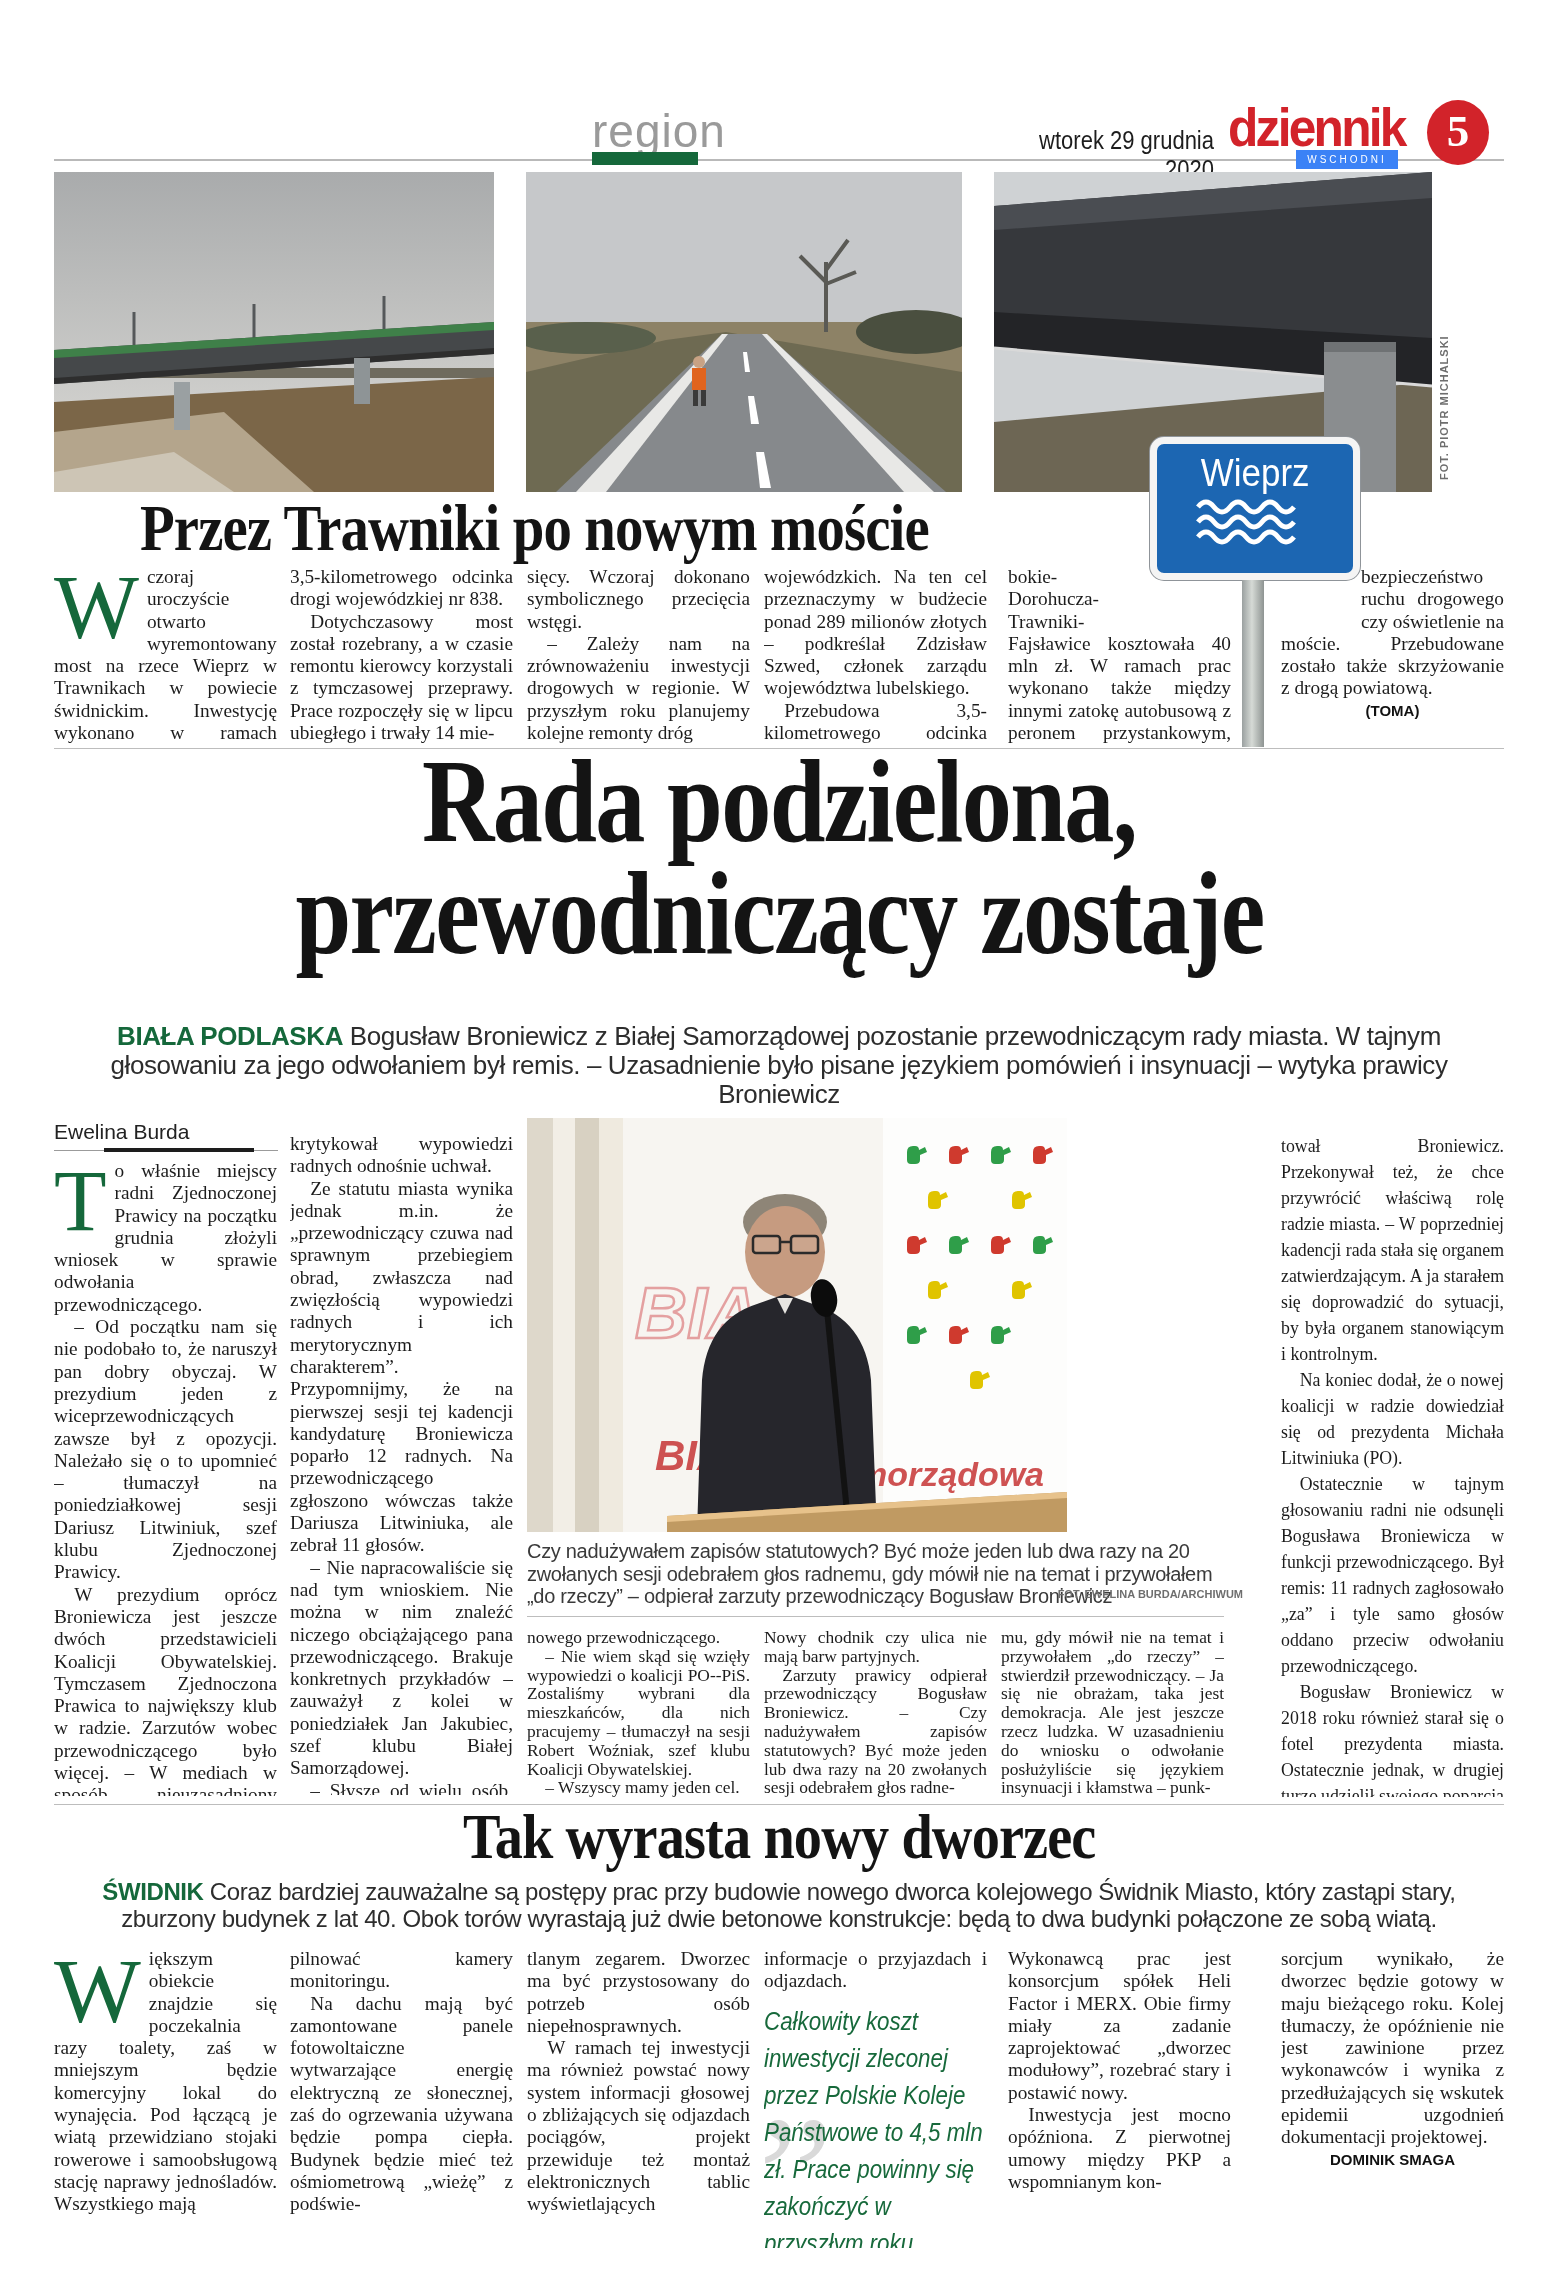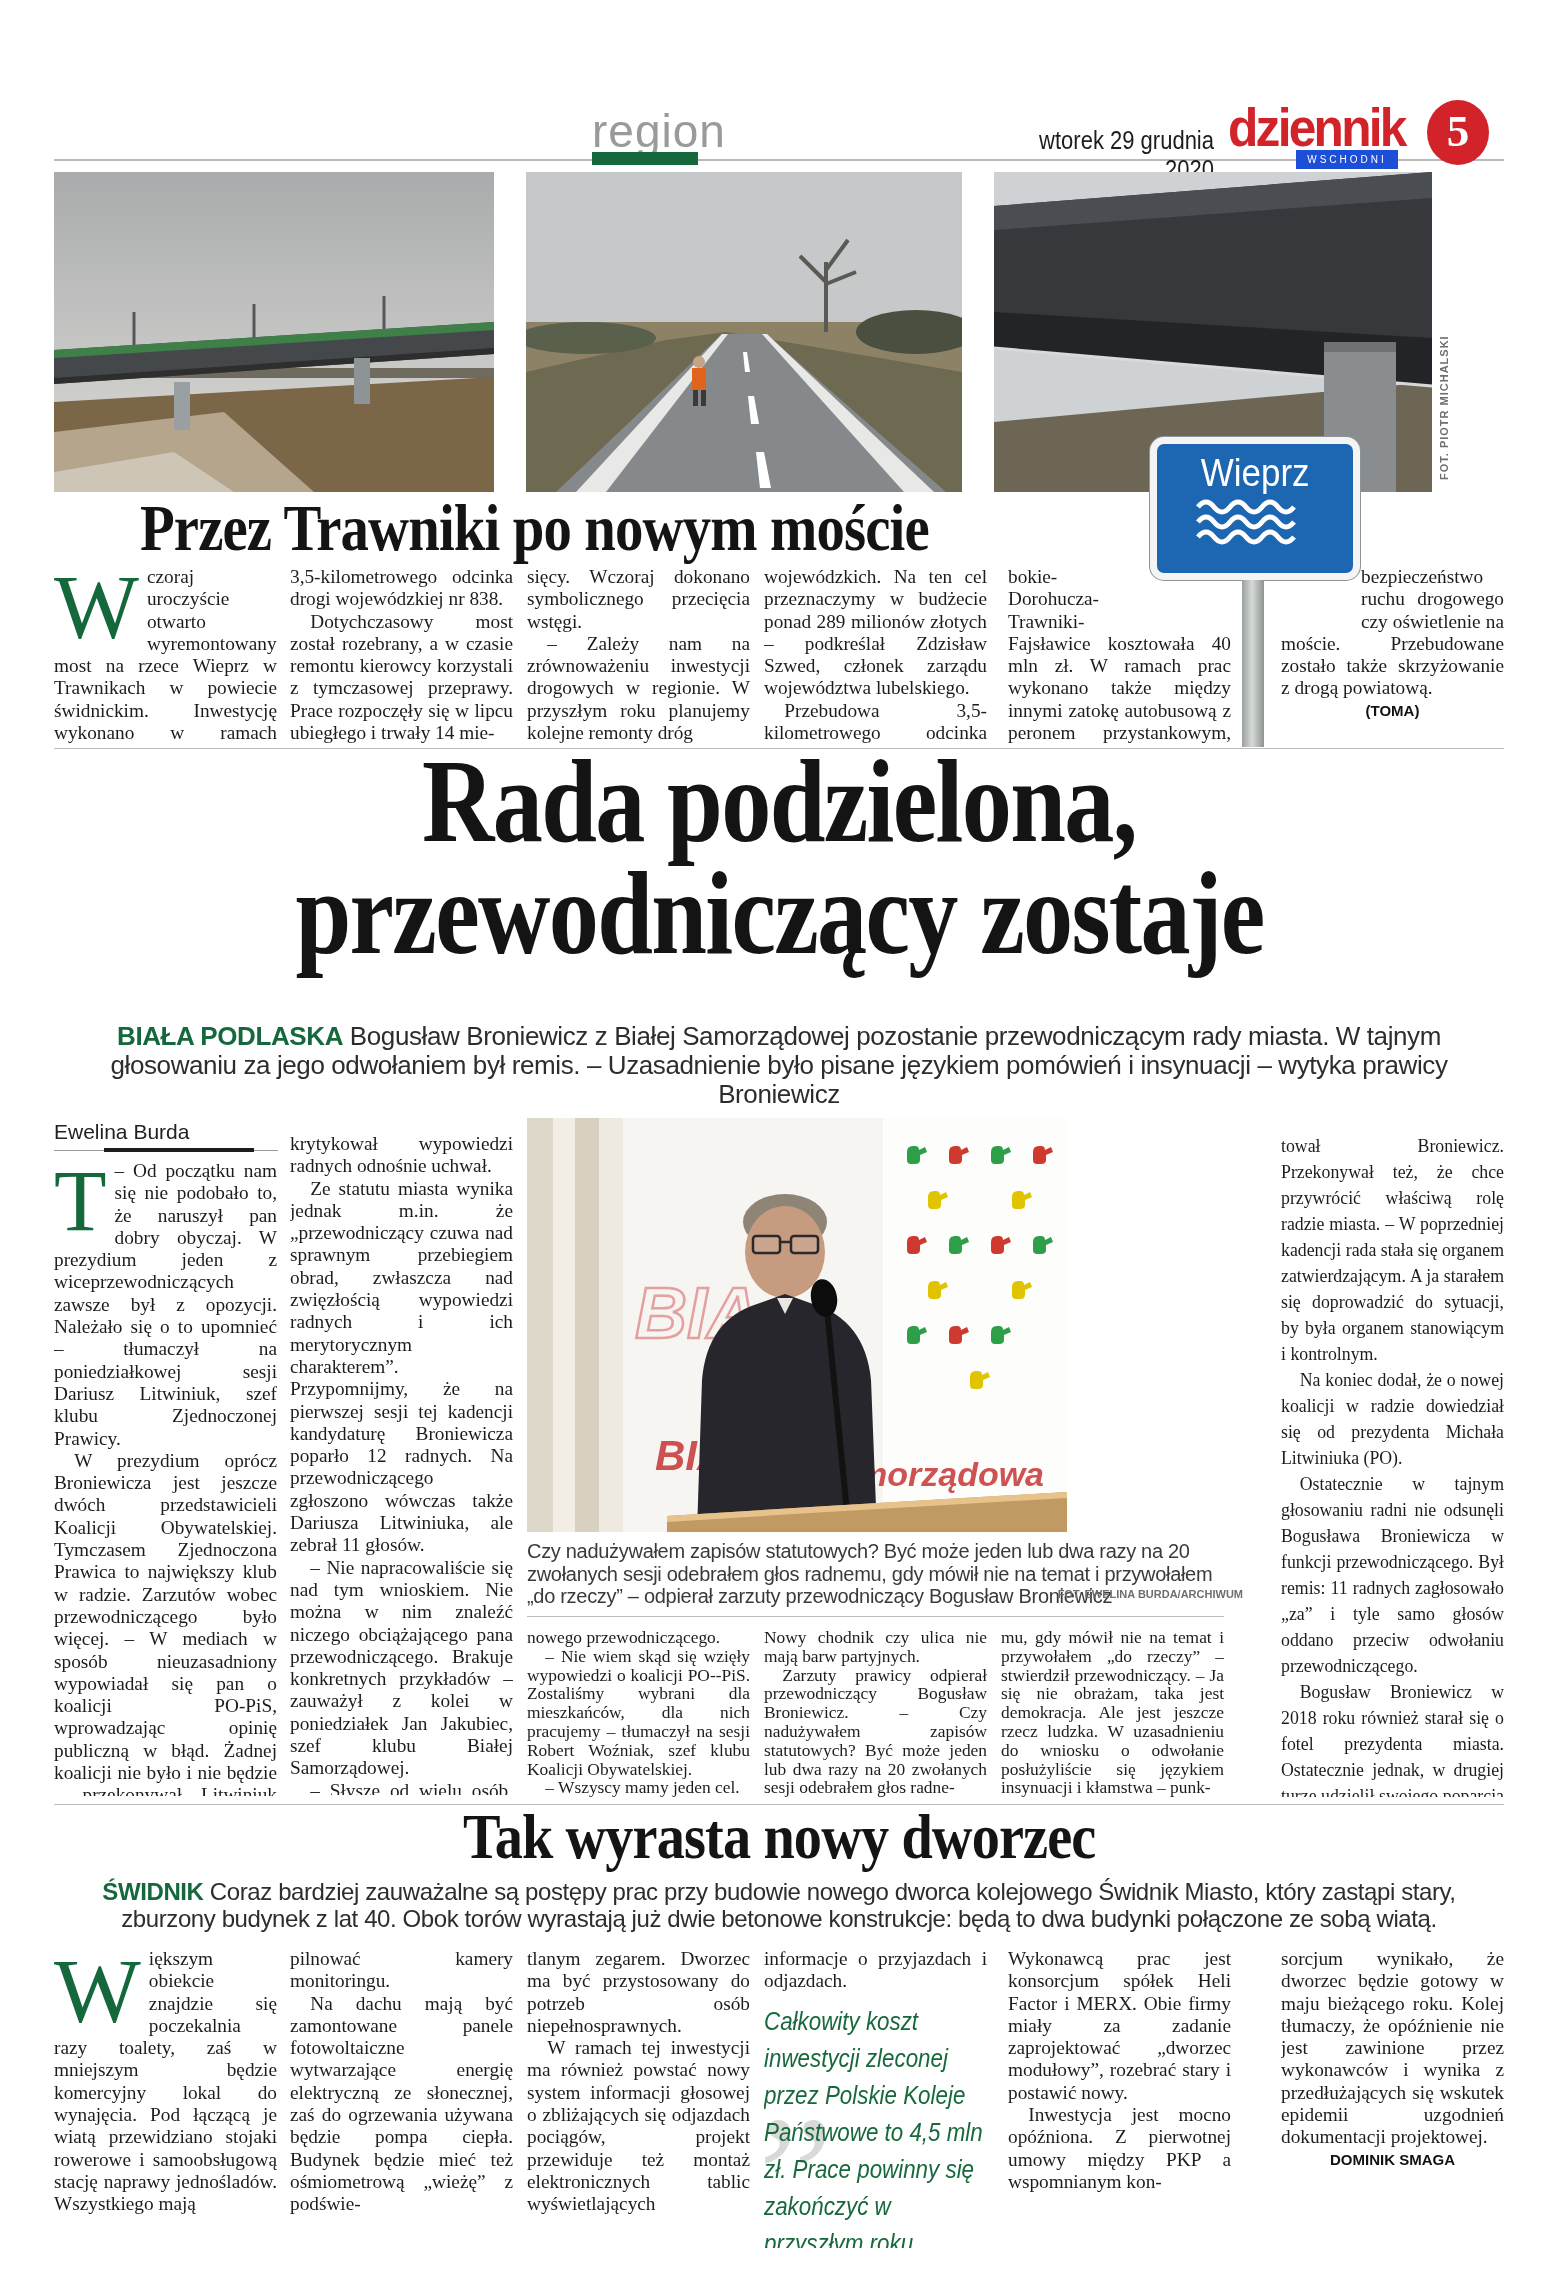--- a/index.html
+++ b/index.html
@@ -10,21 +10,21 @@
   .region-label{left:592px;top:104px;font-family:"Liberation Sans",sans-serif;
     font-size:46px;color:#9a9a9a;letter-spacing:1px;}
   .header-rule{left:54px;top:159px;width:1450px;height:2px;background:#b9b9b9;}
   .green-bar{left:592px;top:152px;width:106px;height:13px;background:#15683b;}
   .date{left:954px;top:126px;width:260px;text-align:right;font-family:"Liberation Sans",sans-serif;
     font-size:25px;color:#1d1d1d;}
   .date span{display:inline-block;transform:scaleX(.88);transform-origin:right;}
   .brand{left:1228px;top:96px;font-family:"Liberation Sans",sans-serif;font-weight:800;
     font-size:54px;color:#d2232a;letter-spacing:-3px;}
   .brand span{display:inline-block;transform:scaleX(.92);transform-origin:left;}
-  .brand-sub{left:1296px;top:150px;width:102px;height:19px;background:#1d4ed8;color:#fff;
+  .brand-sub{left:1296px;top:150px;width:102px;height:19px;background:#3b82f6;color:#fff;
     font-family:"Liberation Sans",sans-serif;font-size:10px;letter-spacing:3px;
     text-align:center;line-height:19px;}
   .page-badge{left:1427px;top:100px;width:62px;height:65px;border-radius:50%;background:#d2232a;
     color:#fff;text-align:center;line-height:63px;font-size:45px;font-weight:bold;}
   
   .photo{top:172px;height:320px;overflow:hidden;background:#cfd0d2;}
   .photo svg{display:block;}
   .vcredit{left:1438px;top:200px;height:280px;writing-mode:vertical-rl;transform:rotate(180deg);
     font-family:"Liberation Sans",sans-serif;font-size:11px;font-weight:bold;color:#6e6e6e;
     letter-spacing:1px;text-align:left;}
@@ -216,20 +216,21 @@
     <span>Bogusław Broniewicz z Białej Samorządowej pozostanie przewodniczącym rady miasta. W tajnym głosowaniu za jego odwołaniem był remis. – Uzasadnienie było pisane językiem pomówień i insynuacji – wytyka prawicy Broniewicz</span>
   </div>
 
   <div class="abs byline-name">Ewelina Burda</div>
   <div class="abs byline-rule-gray"></div>
   <div class="abs byline-rule-black"></div>
 
   <div class="col" style="left:54px;top:1160px;height:636px;">
     <span class="dropcap" style="font-size:86px;line-height:70px;">T</span>
     <div>
+        <p class="para">o właśnie miejscy radni Zjednoczonej Prawicy na początku grudnia złożyli wniosek w sprawie odwołania przewodniczącego.</p>
         <p class="para">– Od początku nam się nie podobało to, że naruszył pan dobry obyczaj. W prezydium jeden z wiceprzewodniczących zawsze był z opozycji. Należało się o to upomnieć – tłumaczył na poniedziałkowej sesji Dariusz Litwiniuk, szef klubu Zjednoczonej Prawicy.</p>
         <p class="para">W prezydium oprócz Broniewicza jest jeszcze dwóch przedstawicieli Koalicji Obywatelskiej. Tymczasem Zjednoczona Prawica to największy klub w radzie. Zarzutów wobec przewodniczącego było więcej. – W mediach w sposób nieuzasadniony wypowiadał się pan o koalicji PO-PiS, wprowadzając opinię publiczną w błąd. Żadnej koalicji nie było i nie będzie – przekonywał Litwiniuk (ZP). Poza tym prawicy nie podobało się coś jeszcze: – Notorycznie przerywał pan i</p>
       </div>
   </div>
   <div class="col" style="left:290px;top:1133px;height:662px;">
     <div>
         <p class="para">krytykował wypowiedzi radnych odnośnie uchwał.</p>
         <p class="para">Ze statutu miasta wynika jednak m.in. że „przewodniczący czuwa nad sprawnym przebiegiem obrad, zwłaszcza nad zwięzłością wypowiedzi radnych i ich merytorycznym charakterem”. Przypomnijmy, że na pierwszej sesji tej kadencji kandydaturę Broniewicza poparło 12 radnych. Na przewodniczącego zgłoszono wówczas także Dariusza Litwiniuka, ale zebrał 11 głosów.</p>
         <p class="para">– Nie napracowaliście się nad tym wnioskiem. Nie można w nim znaleźć niczego obciążającego pana przewodniczącego. Brakuje konkretnych przykładów – zauważył z kolei w poniedziałek Jan Jakubiec, szef klubu Białej Samorządowej.</p>
         <p class="para">– Słyszę od wielu osób, że pan Broniewicz jest jednym z najlepszych przewodniczących w historii naszego samorządu.</p>

